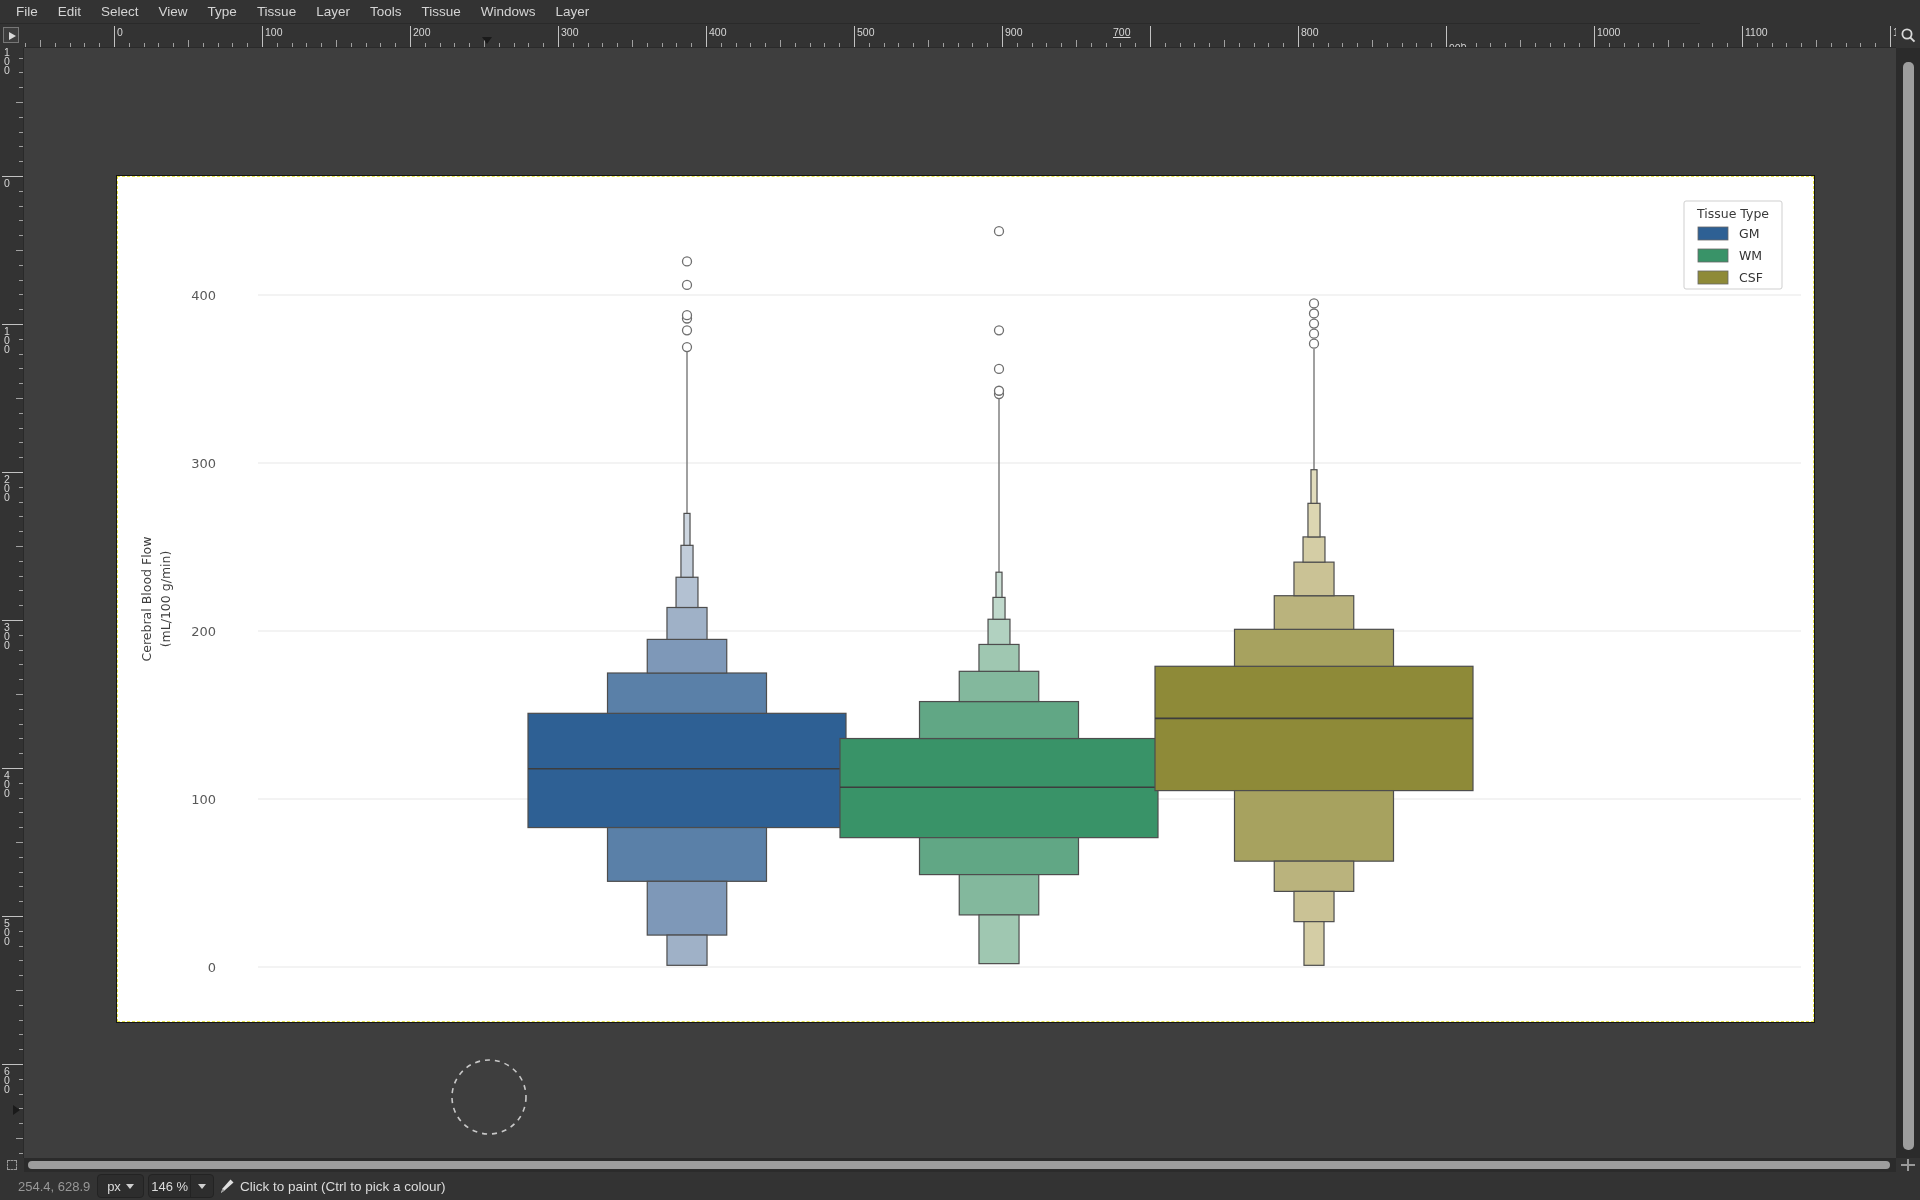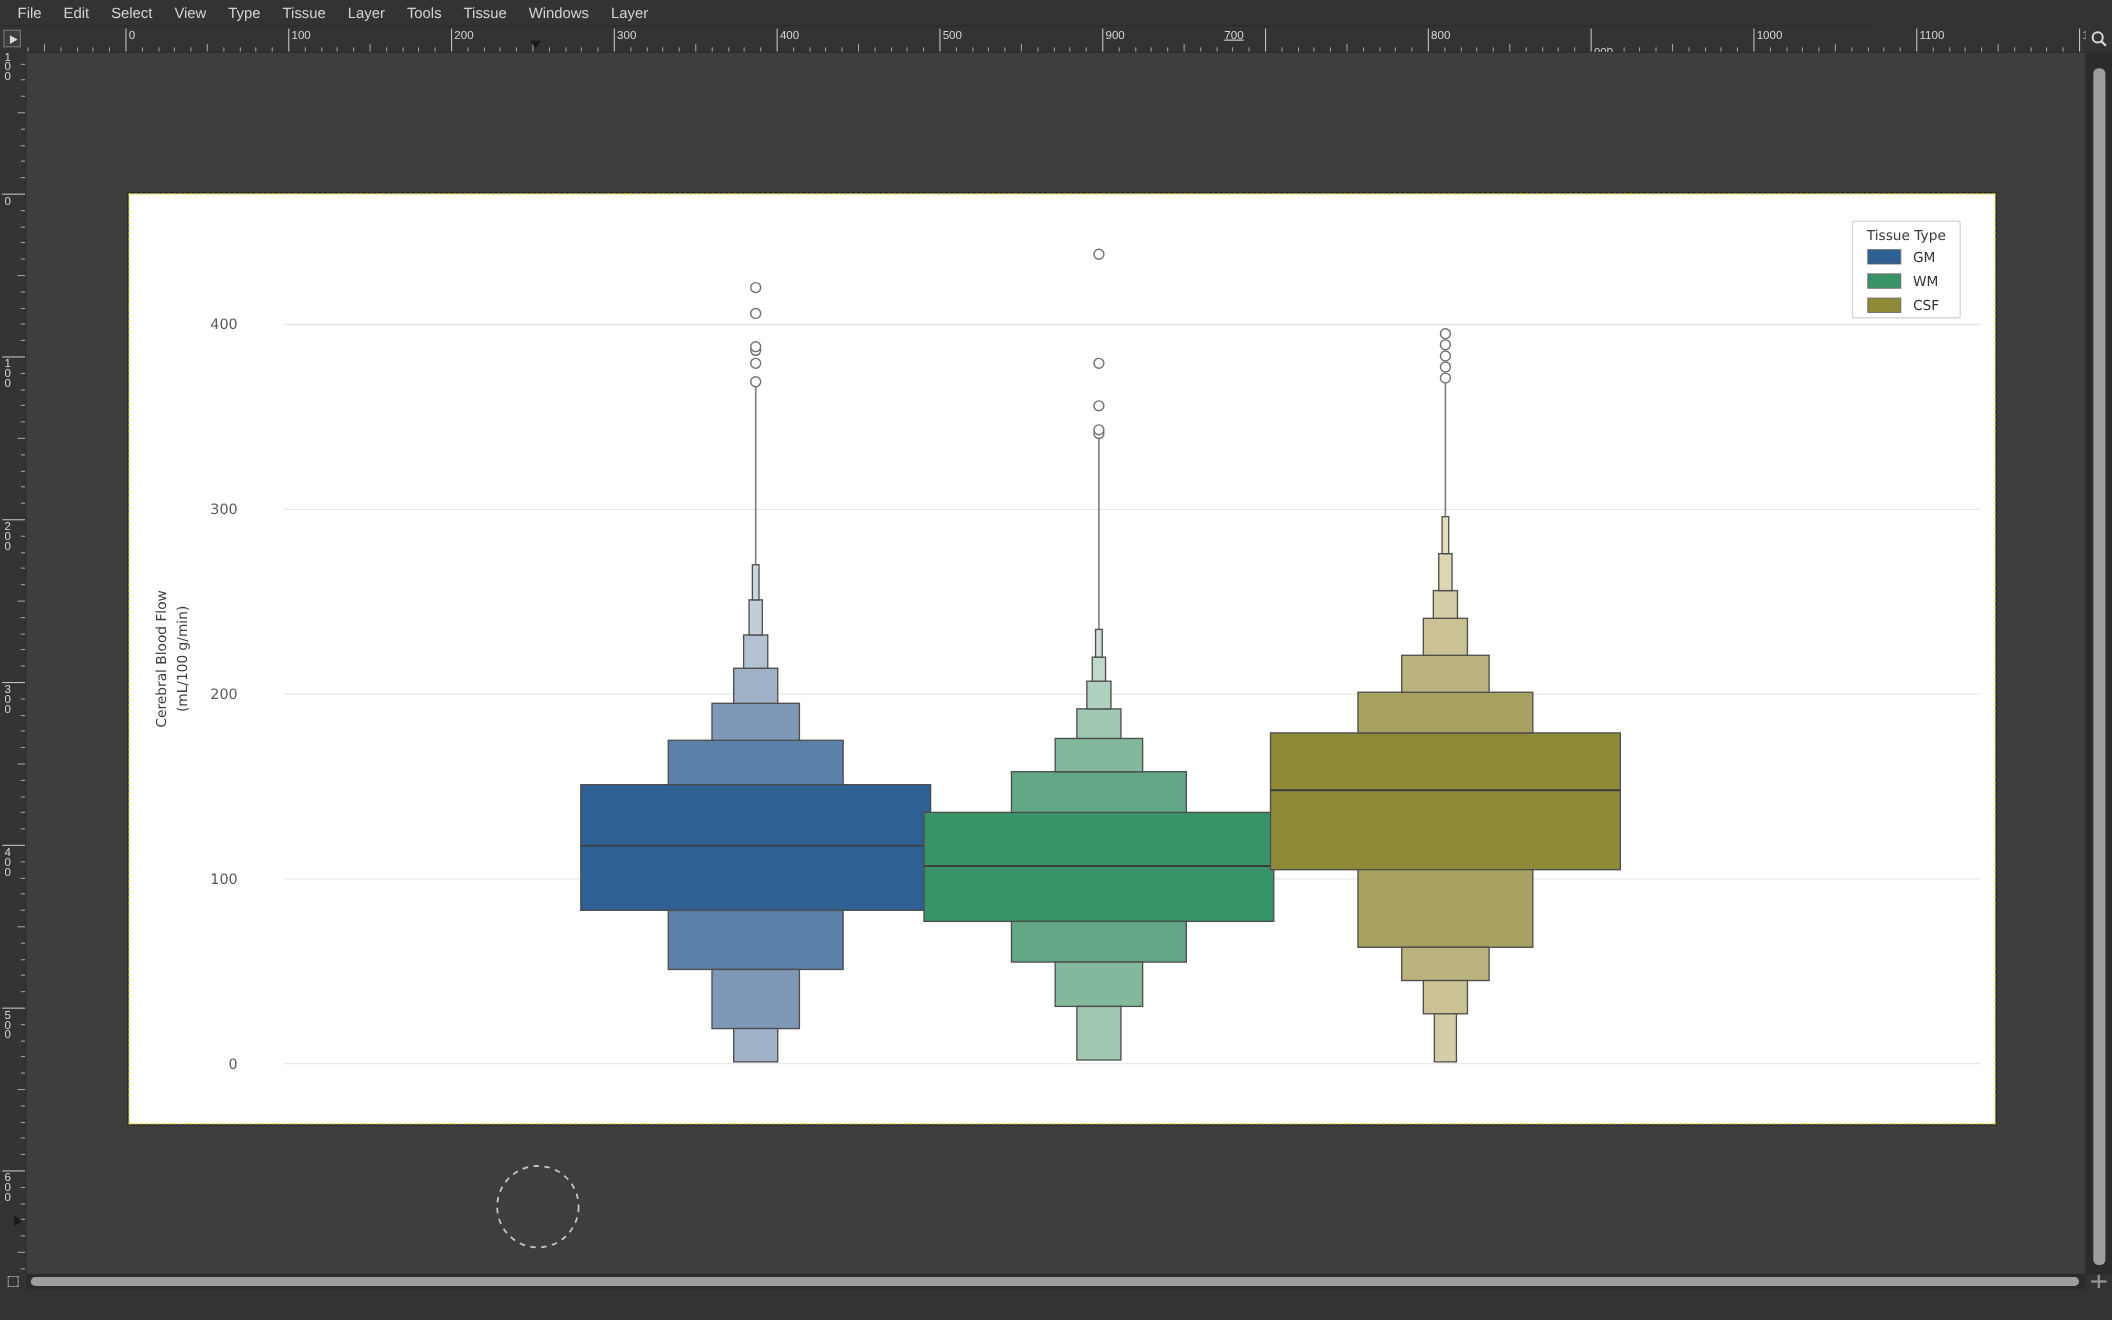--- a/index.html
+++ b/index.html
@@ -445,13 +445,32 @@
     <div class="handle"></div>
   </div>
   <div id="qmask-btn" class="abs">
     <div class="ic"></div>
   </div>
   <div id="nav-btn" class="abs">
     <div class="h"></div>
       <div class="v"></div>
   </div>
 
+  <div id="statusbar" class="abs">
+    <span id="pos-label">254.4, 628.9</span>
+    <div id="unit-btn" class="sb-btn">
+      <span>px</span>
+      <span class="chev"></span>
+    </div>
+    <div id="zoom-box" class="sb-btn">
+      <span class="val">146 %</span>
+      <span class="sep"></span>
+      <span class="chev-seg">
+          <span class="chev"></span>
+        </span>
+    </div>
+    <svg id="brush-icon" width="18" height="18">
+      <path d="M3 16 L4.5 11.5 L12.5 2.5 L15.5 5.5 L6.5 13.5 Z" fill="#e0e0e0"></path>
+      <path d="M3 16 L4.5 11.5 L6.5 13.5 Z" fill="#9a9a9a"></path>
+    </svg>
+    <span id="paint-hint">Click to paint (Ctrl to pick a colour)</span>
+  </div>
 </div>
 
 </body></html>

